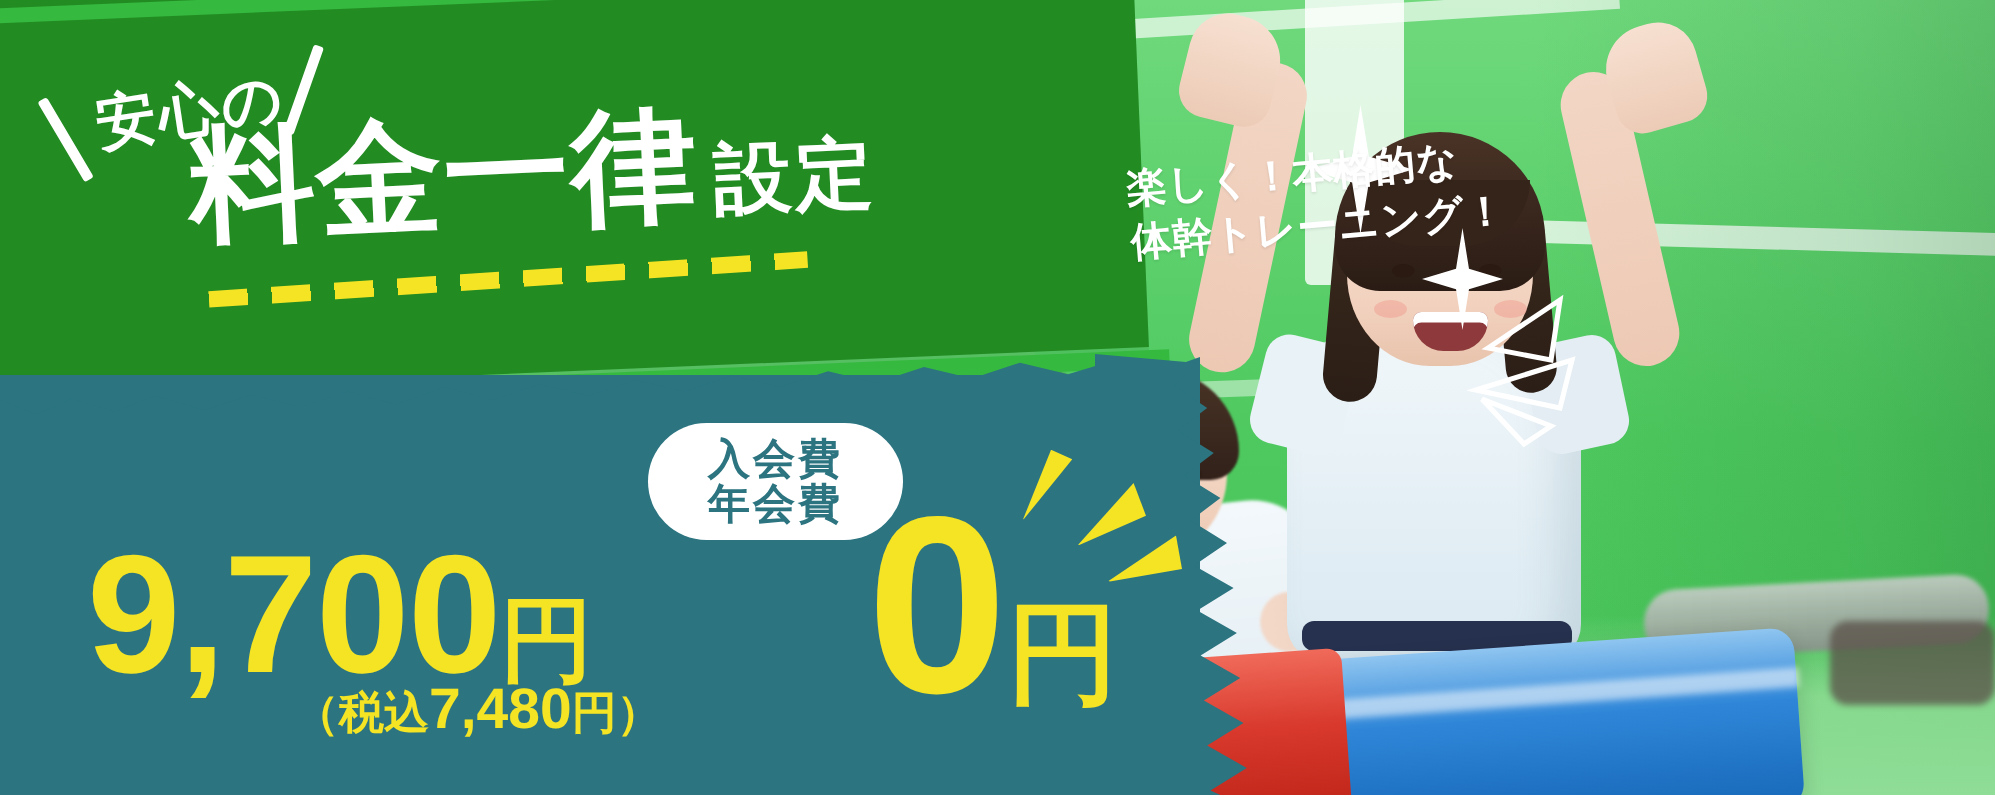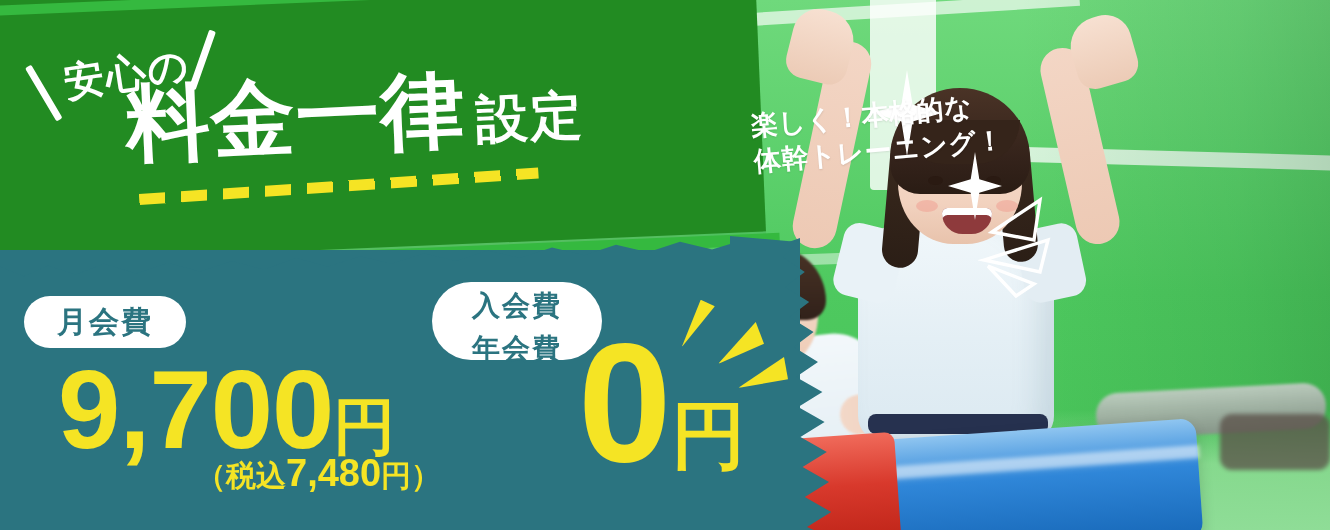--- a/index.html
+++ b/index.html
@@ -299,21 +299,21 @@
   }
 
   
   .badge{
     position:absolute;background:#ffffff;border-radius:44px;
     display:flex;align-items:center;justify-content:center;
     color:#2B7480;font-weight:700;text-align:center;line-height:1.06;
   }
   .badge-month{left:24px;top:296px;width:162px;height:52px;font-size:30px;letter-spacing:2px;}
   .badge-join{left:432px;top:282px;width:170px;height:78px;font-size:28px;letter-spacing:2px;}
-  .badge-join span{display:block;margin-top:13px;}
+  .badge-join span{display:block;}
 
   
   .price-month{
     position:absolute;left:58px;top:358px;width:420px;
     color:#F5E424;font-weight:700;white-space:nowrap;
   }
   .price-month .num{font-size:112px;line-height:.92;letter-spacing:-1px;}
   .price-month .yen{font-size:62px;letter-spacing:0;}
   .tax{
     position:absolute;left:196px;top:452px;
@@ -419,21 +419,20 @@
 
   <div class="handwrite">
     <div>楽しく！本格的な</div>
     <div>体幹トレーニング！</div>
   </div>
 
   <div class="teal-panel"></div>
   <div class="teal-top-zig"></div>
   <div class="teal-right-zig"></div>
 
-  <div class="badge badge-month">月会費</div>
 
   <div class="price-month">
     <span class="num">9,700</span><span class="yen">円</span>
   </div>
 
   <div class="tax">
     <span>（税込</span><span class="big">7,480</span><span>円）</span>
   </div>
 
   <div class="badge badge-join">

